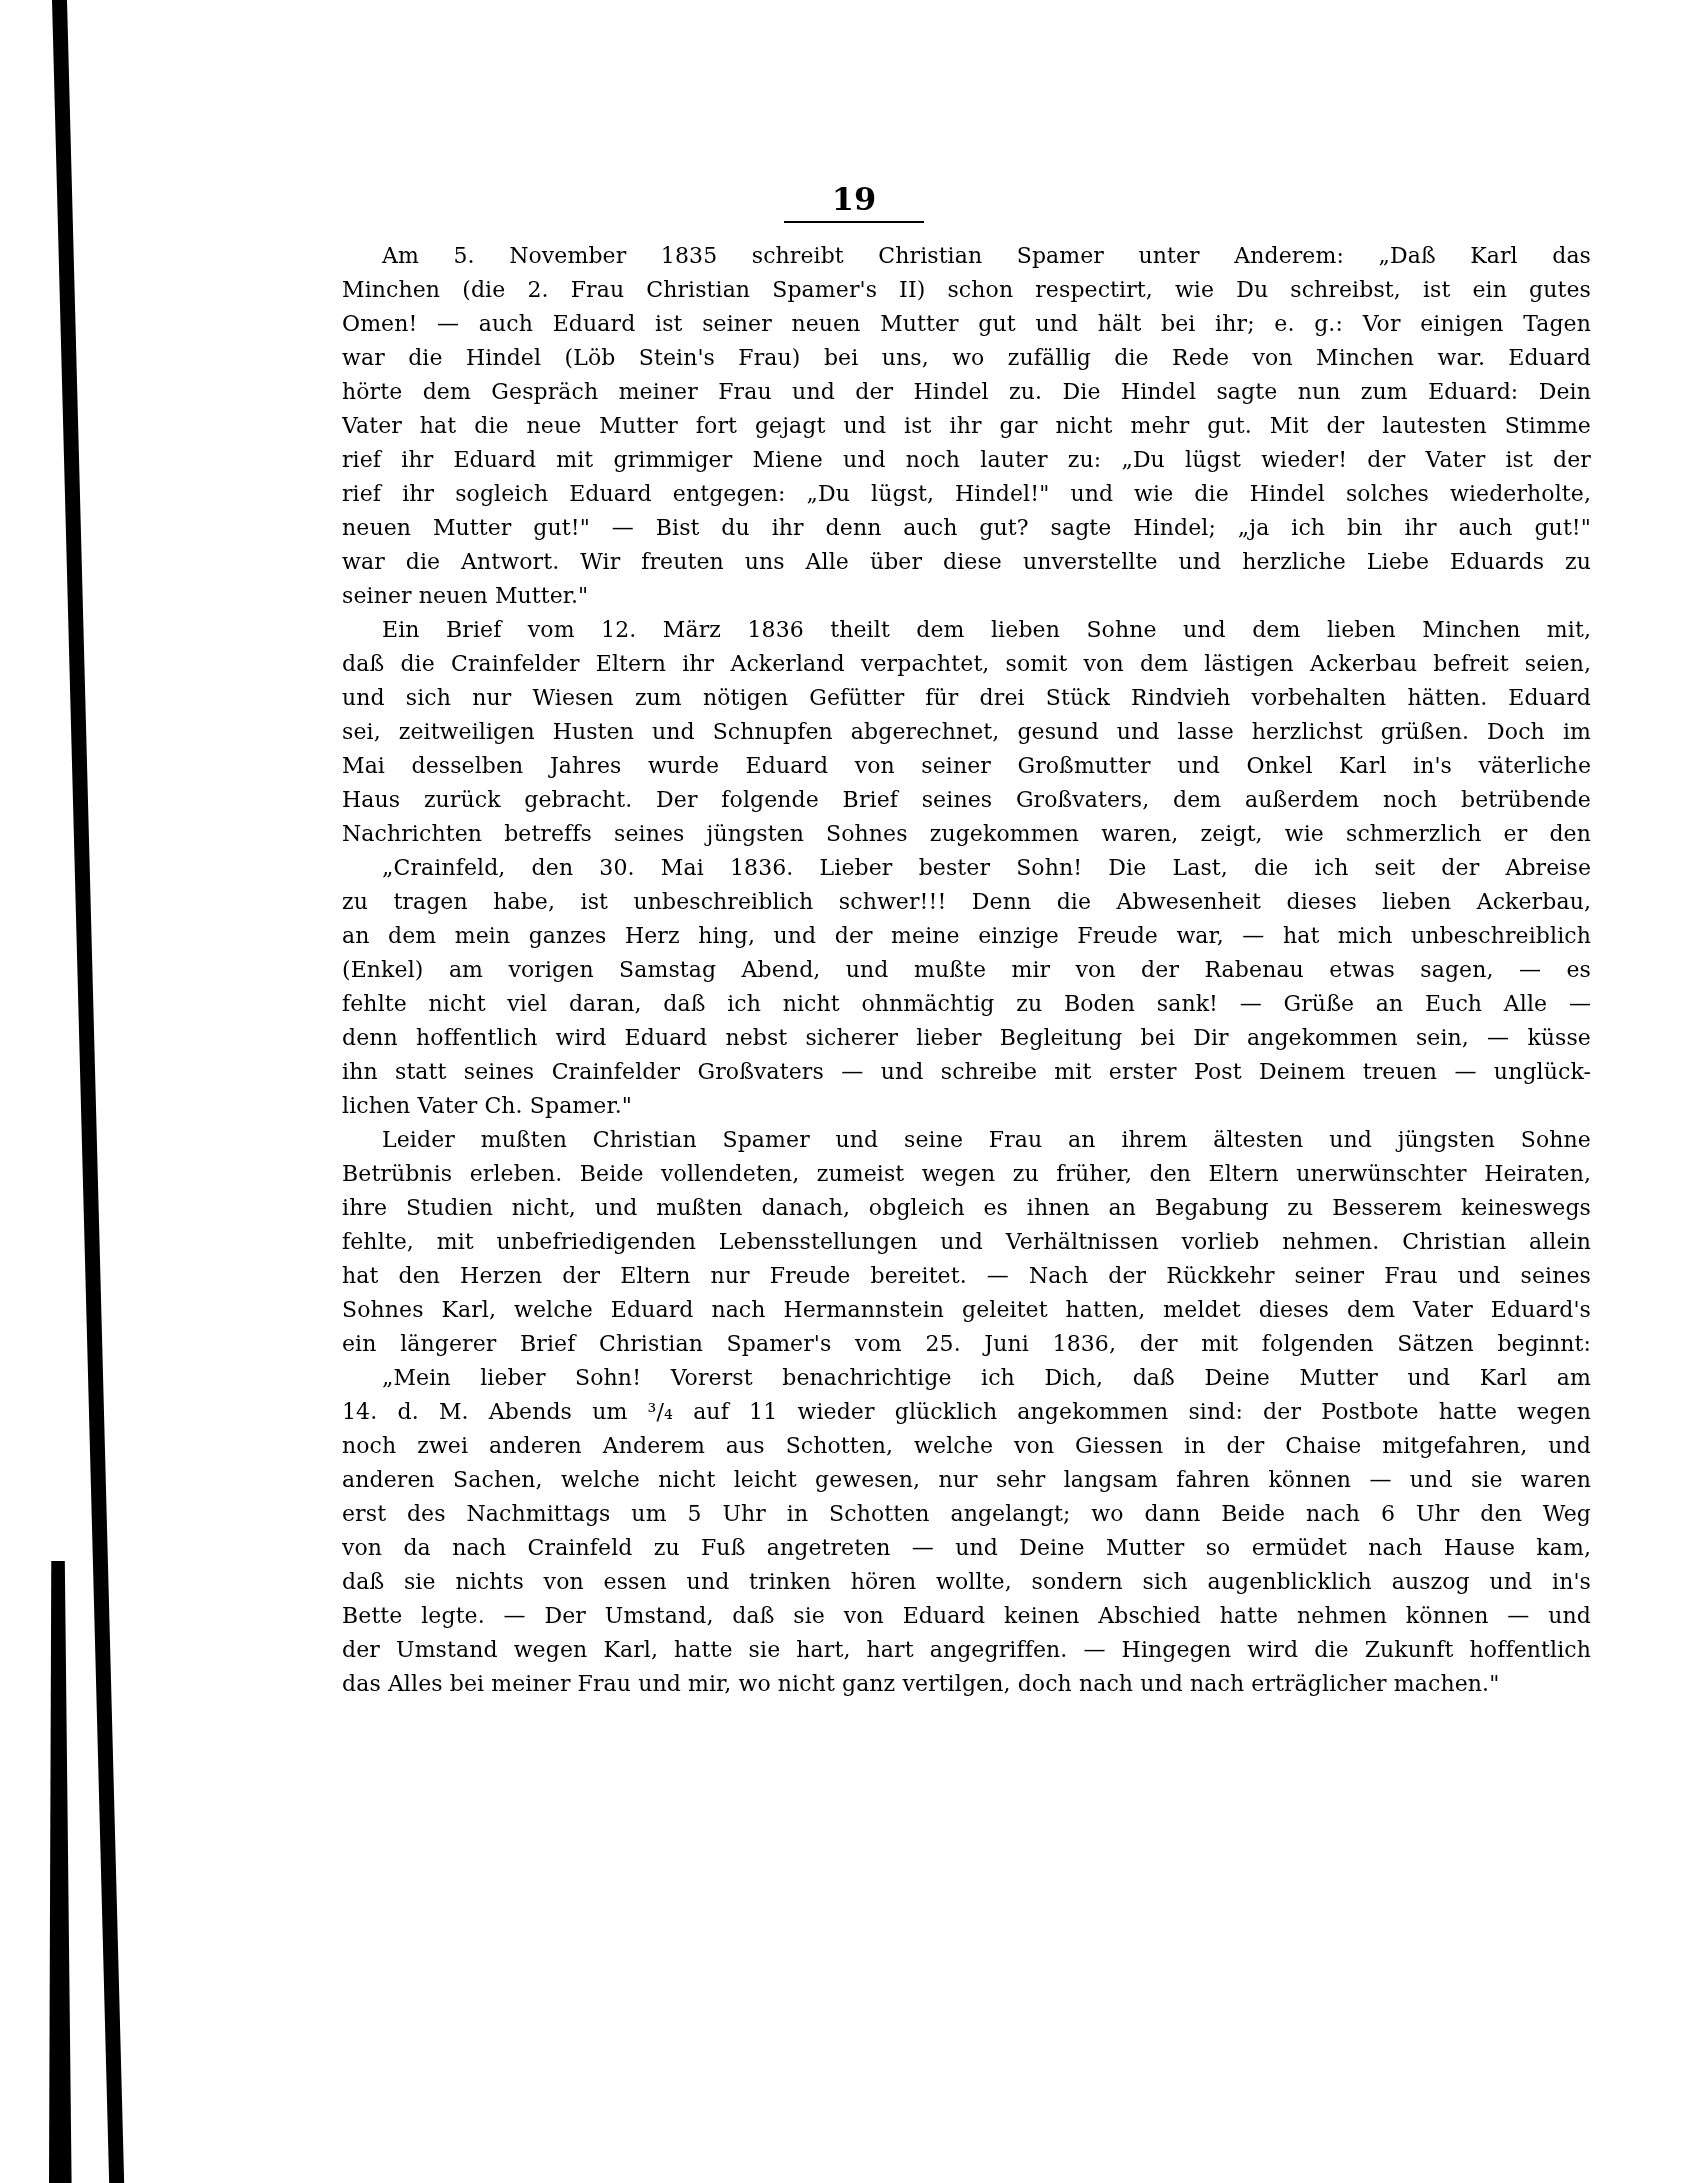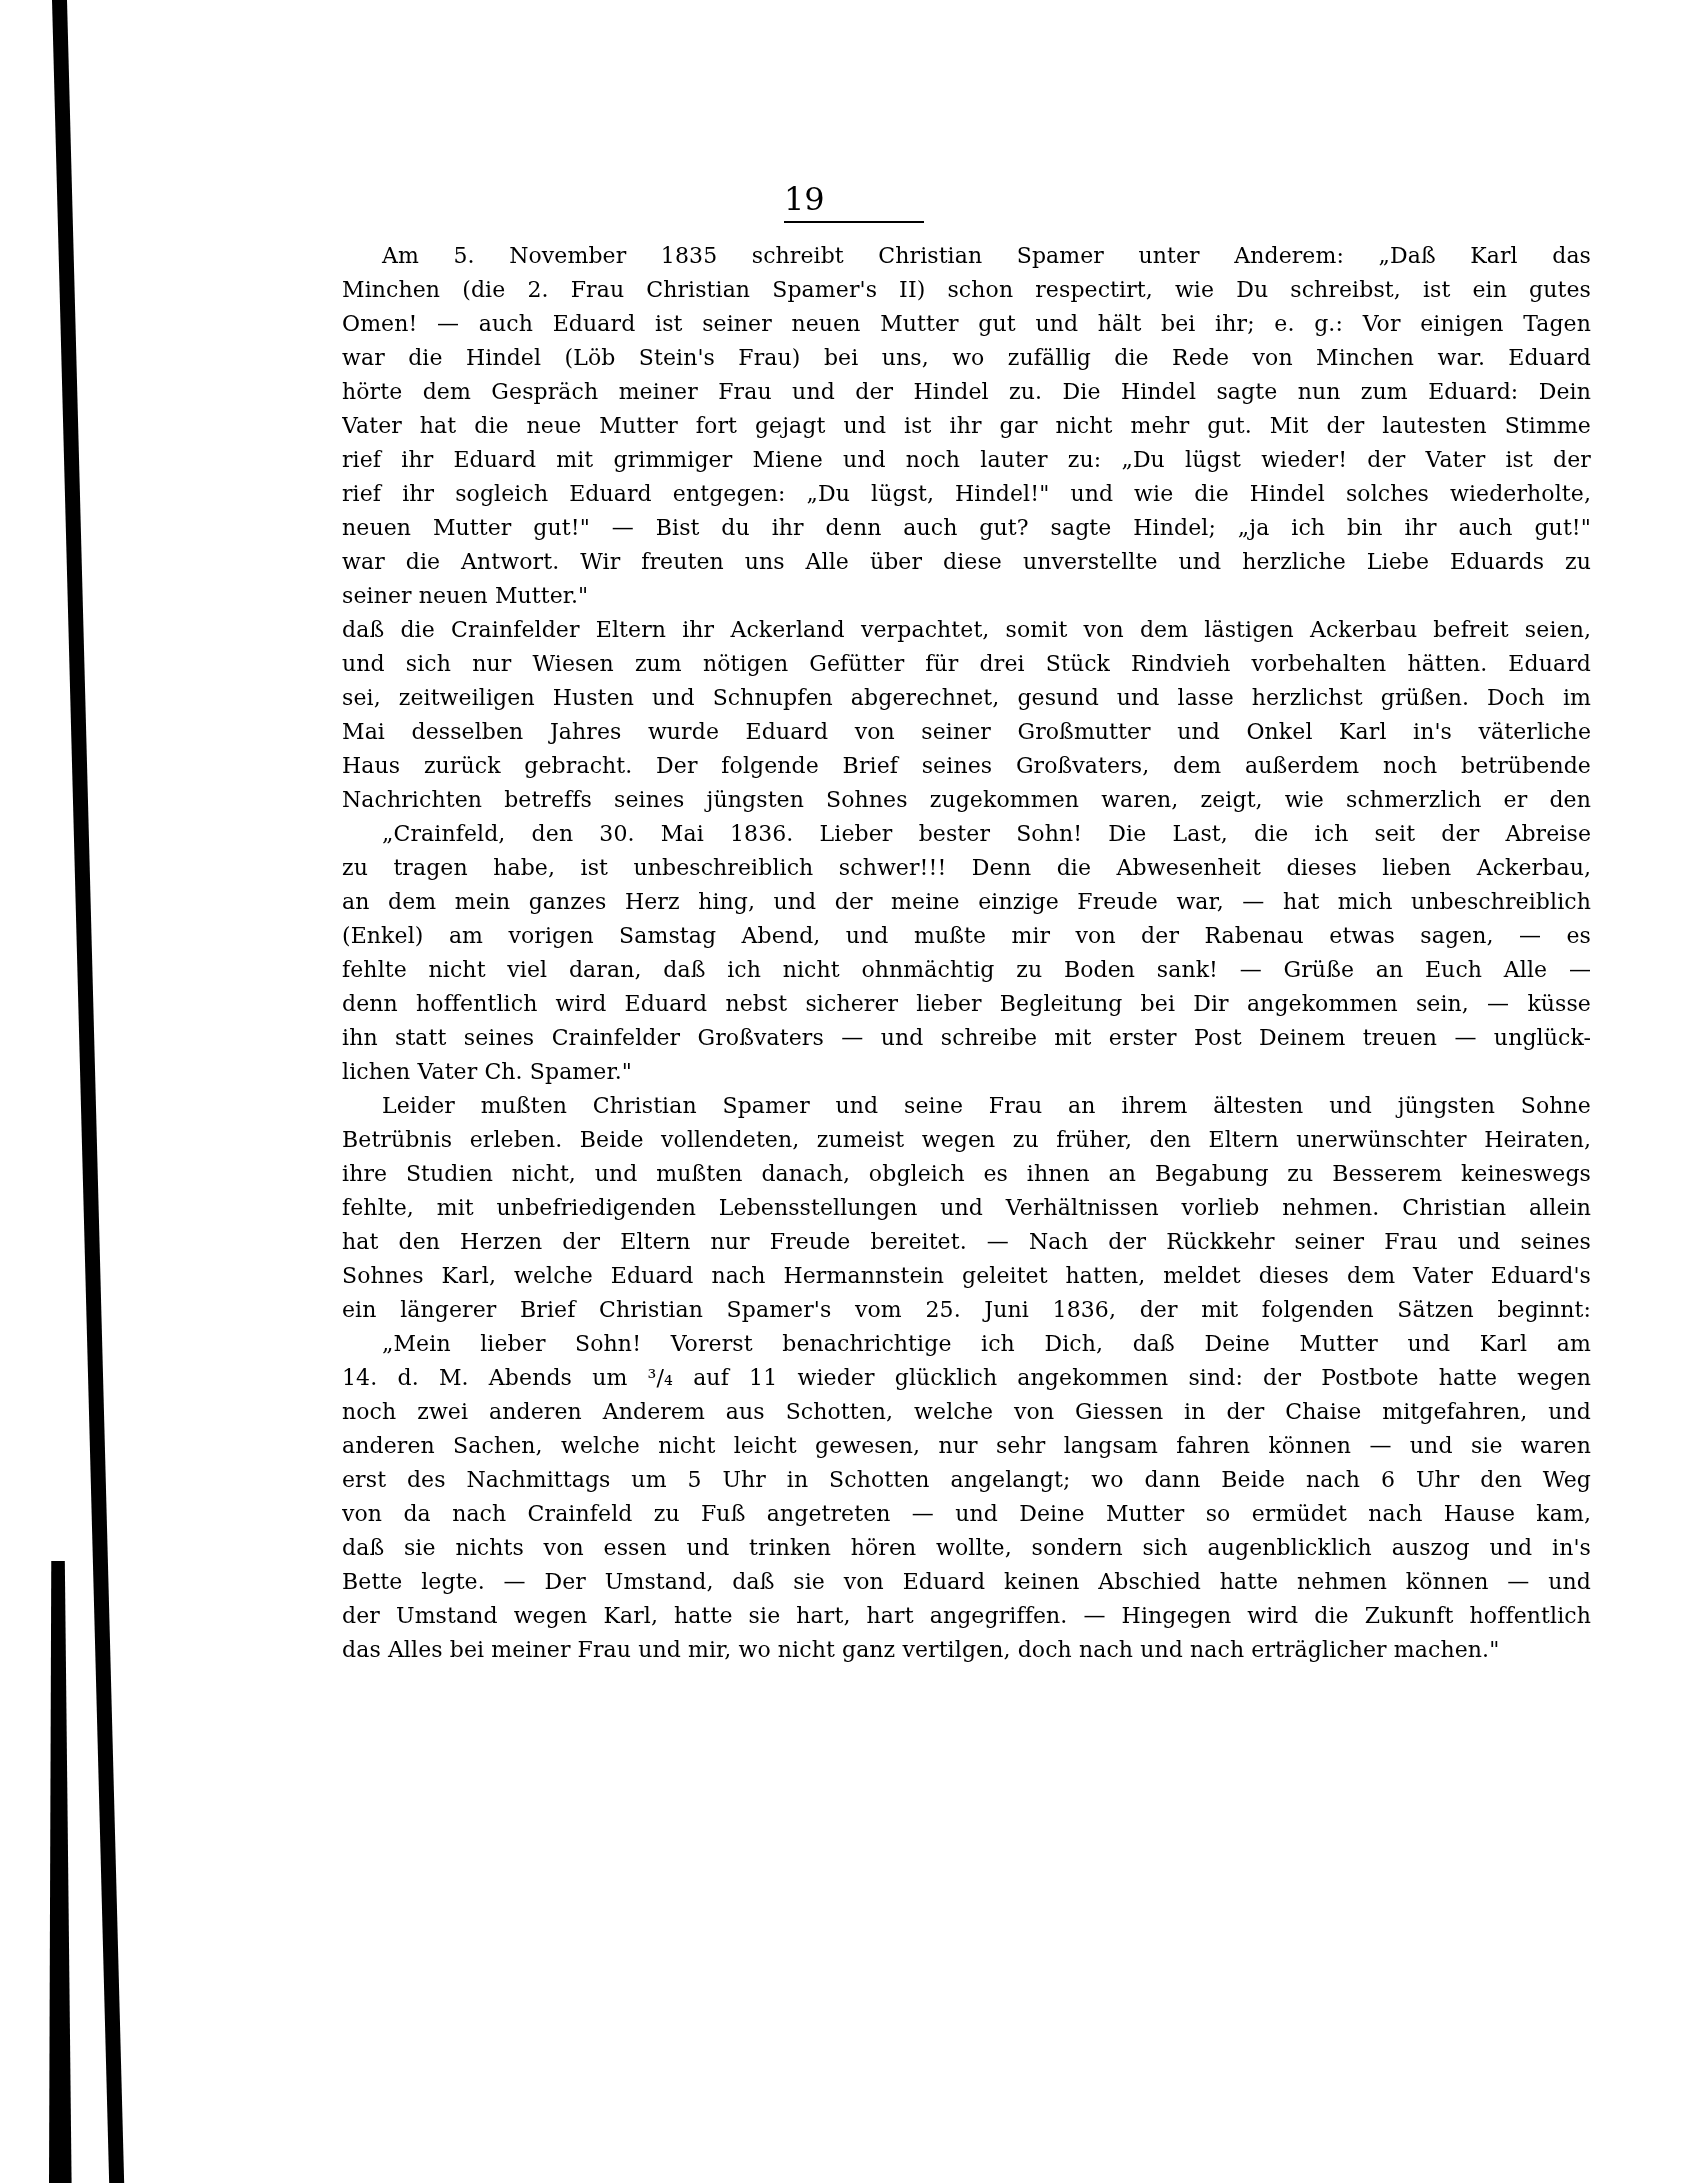--- a/index.html
+++ b/index.html
@@ -32,21 +32,22 @@
       width: 22.6px;
       height: 622px;
       background: #000000;
       clip-path: polygon(10% 0, 70% 0, 100% 100%, 0 100%);
     }
     .page-number-block {
       position: absolute;
       left: 784px;
       top: 181px;
       width: 140px;
-      text-align: left;
+      text-align: center;
+      font-weight: bold;
     }
     .page-number {
       font-size: 32px;
       line-height: 37px;
       display: block;
     }
     .page-number-rule {
       margin: 2.7px auto 0 auto;
       width: 140px;
       height: 2px;
@@ -92,20 +93,21 @@
     <div class="line">hörte dem Gespräch meiner Frau und der Hindel zu. Die Hindel sagte nun zum Eduard: Dein</div>
     <div class="line">Vater hat die neue Mutter fort gejagt und ist ihr gar nicht mehr gut. Mit der lautesten Stimme</div>
     <div class="line">rief ihr Eduard mit grimmiger Miene und noch lauter zu: „Du lügst wieder! der Vater ist der</div>
     <div class="line">rief ihr sogleich Eduard entgegen: „Du lügst, Hindel!" und wie die Hindel solches wiederholte,</div>
     <div class="line">neuen Mutter gut!" — Bist du ihr denn auch gut? sagte Hindel; „ja ich bin ihr auch gut!"</div>
     <div class="line">war die Antwort. Wir freuten uns Alle über diese unverstellte und herzliche Liebe Eduards zu</div>
     <div class="line last">seiner neuen Mutter."</div>
   </div>
 
   <div>
+    <div class="line indent">Ein Brief vom 12. März 1836 theilt dem lieben Sohne und dem lieben Minchen mit,</div>
     <div class="line">daß die Crainfelder Eltern ihr Ackerland verpachtet, somit von dem lästigen Ackerbau befreit seien,</div>
     <div class="line">und sich nur Wiesen zum nötigen Gefütter für drei Stück Rindvieh vorbehalten hätten. Eduard</div>
     <div class="line">sei, zeitweiligen Husten und Schnupfen abgerechnet, gesund und lasse herzlichst grüßen. Doch im</div>
     <div class="line">Mai desselben Jahres wurde Eduard von seiner Großmutter und Onkel Karl in's väterliche</div>
     <div class="line">Haus zurück gebracht. Der folgende Brief seines Großvaters, dem außerdem noch betrübende</div>
     <div class="line">Nachrichten betreffs seines jüngsten Sohnes zugekommen waren, zeigt, wie schmerzlich er den</div>
   </div>
 
   <div>
     <div class="line indent">„Crainfeld, den 30. Mai 1836. Lieber bester Sohn! Die Last, die ich seit der Abreise</div>

